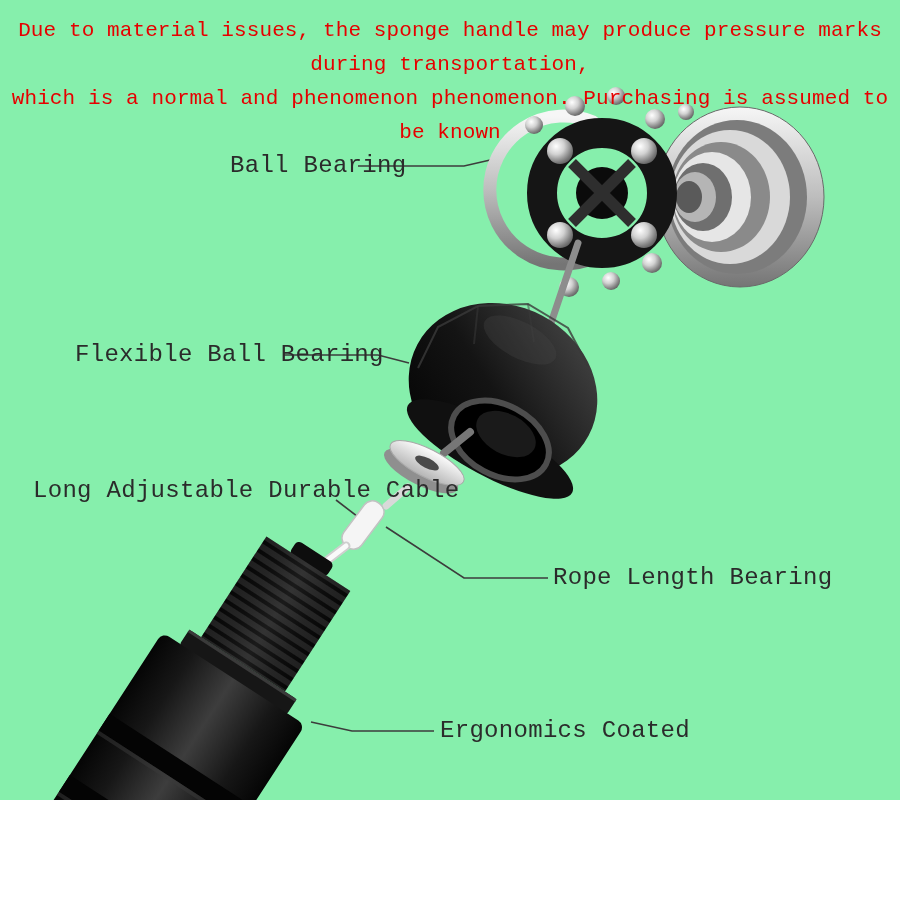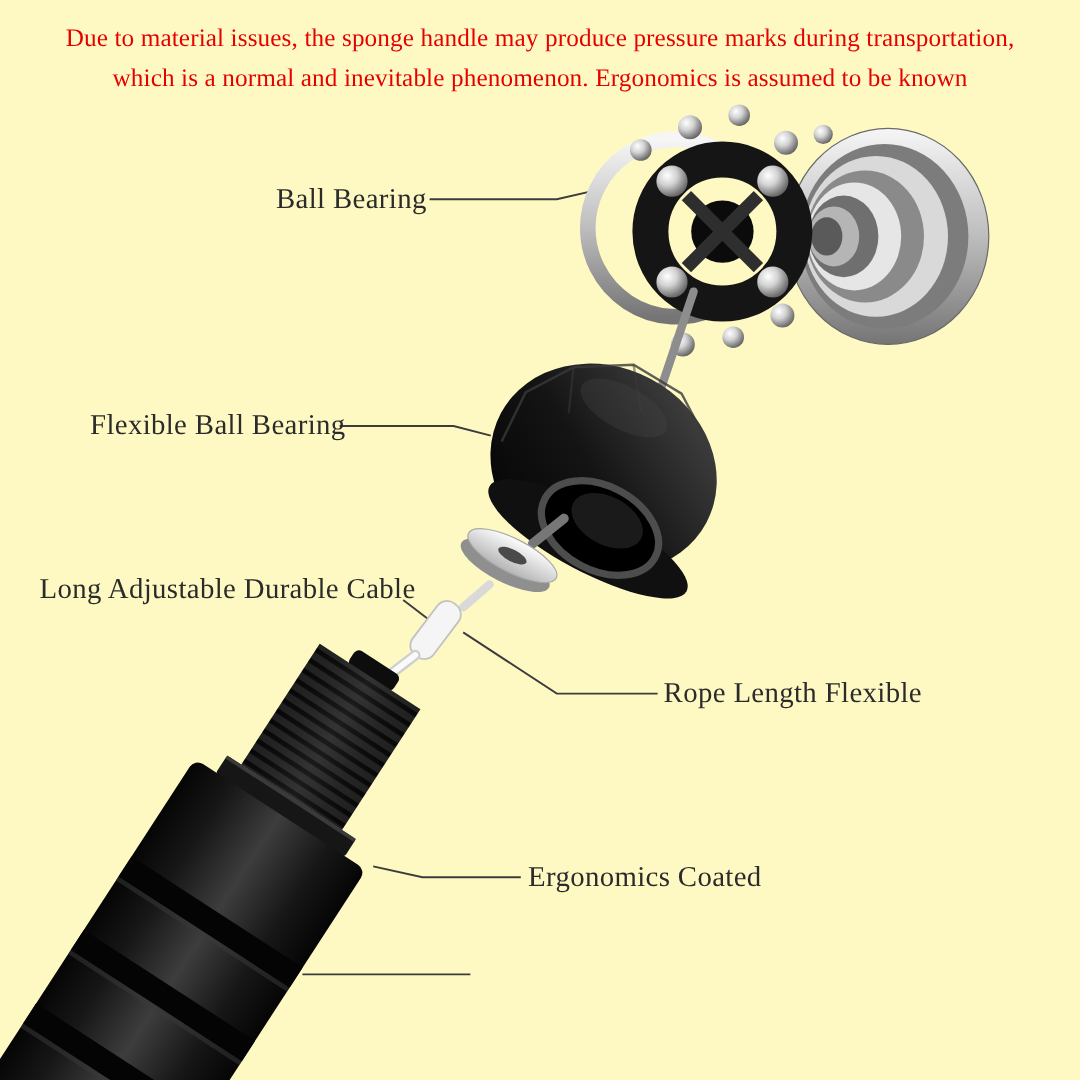--- a/index.html
+++ b/index.html
@@ -1,18 +1,18 @@
 <!DOCTYPE html>
 <html><head>
 <meta charset="utf-8">
 <style>
   html,body{margin:0;padding:0;background:#ffffff;}
   .canvas{
-    position:relative;width:900px;height:900px;background:#fef9c3;overflow:hidden;
-    font-family:Liberation Serif, serif;
+    position:relative;width:900px;height:800px;background:#86efac;overflow:hidden;
+    font-family:Liberation Mono, monospace;
   }
   .artwork{position:absolute;left:0;top:0;width:900px;height:900px;}
   .warning{
     position:absolute;left:0;top:14px;width:900px;text-align:center;
     color:#e60000;font-size:21px;line-height:34px;font-weight:400;letter-spacing:.1px;
   }
   .lbl{
     position:absolute;color:#2b2b2b;font-size:24px;line-height:24px;
     letter-spacing:.3px;white-space:nowrap;
   }
@@ -145,21 +145,21 @@
         <rect x="231" y="873" width="170" height="20" fill="#040404"></rect>
         <rect x="231" y="893" width="170" height="4" fill="#3a3a3a" opacity="0.5"></rect>
         <rect x="231" y="946" width="170" height="20" fill="#040404"></rect>
         <rect x="231" y="966" width="170" height="4" fill="#3a3a3a" opacity="0.5"></rect>
       </g>
     </g>
   </svg>
 
   <div class="warning">
     <div>Due to material issues, the sponge handle may produce pressure marks during transportation,</div>
-    <div>which is a normal and inevitable phenomenon. Ergonomics is assumed to be known</div>
+    <div>which is a normal and phenomenon phenomenon. Purchasing is assumed to be known</div>
   </div>
 
   <div class="lbl" style="left:230px;top:154px">Ball Bearing</div>
   <div class="lbl" style="left:75px;top:343px">Flexible Ball Bearing</div>
   <div class="lbl" style="left:33px;top:479px">Long Adjustable Durable Cable</div>
-  <div class="lbl" style="left:553px;top:566px">Rope Length Flexible</div>
+  <div class="lbl" style="left:553px;top:566px">Rope Length Bearing</div>
   <div class="lbl" style="left:440px;top:719px">Ergonomics Coated</div>
 </div>
 
 </body></html>

